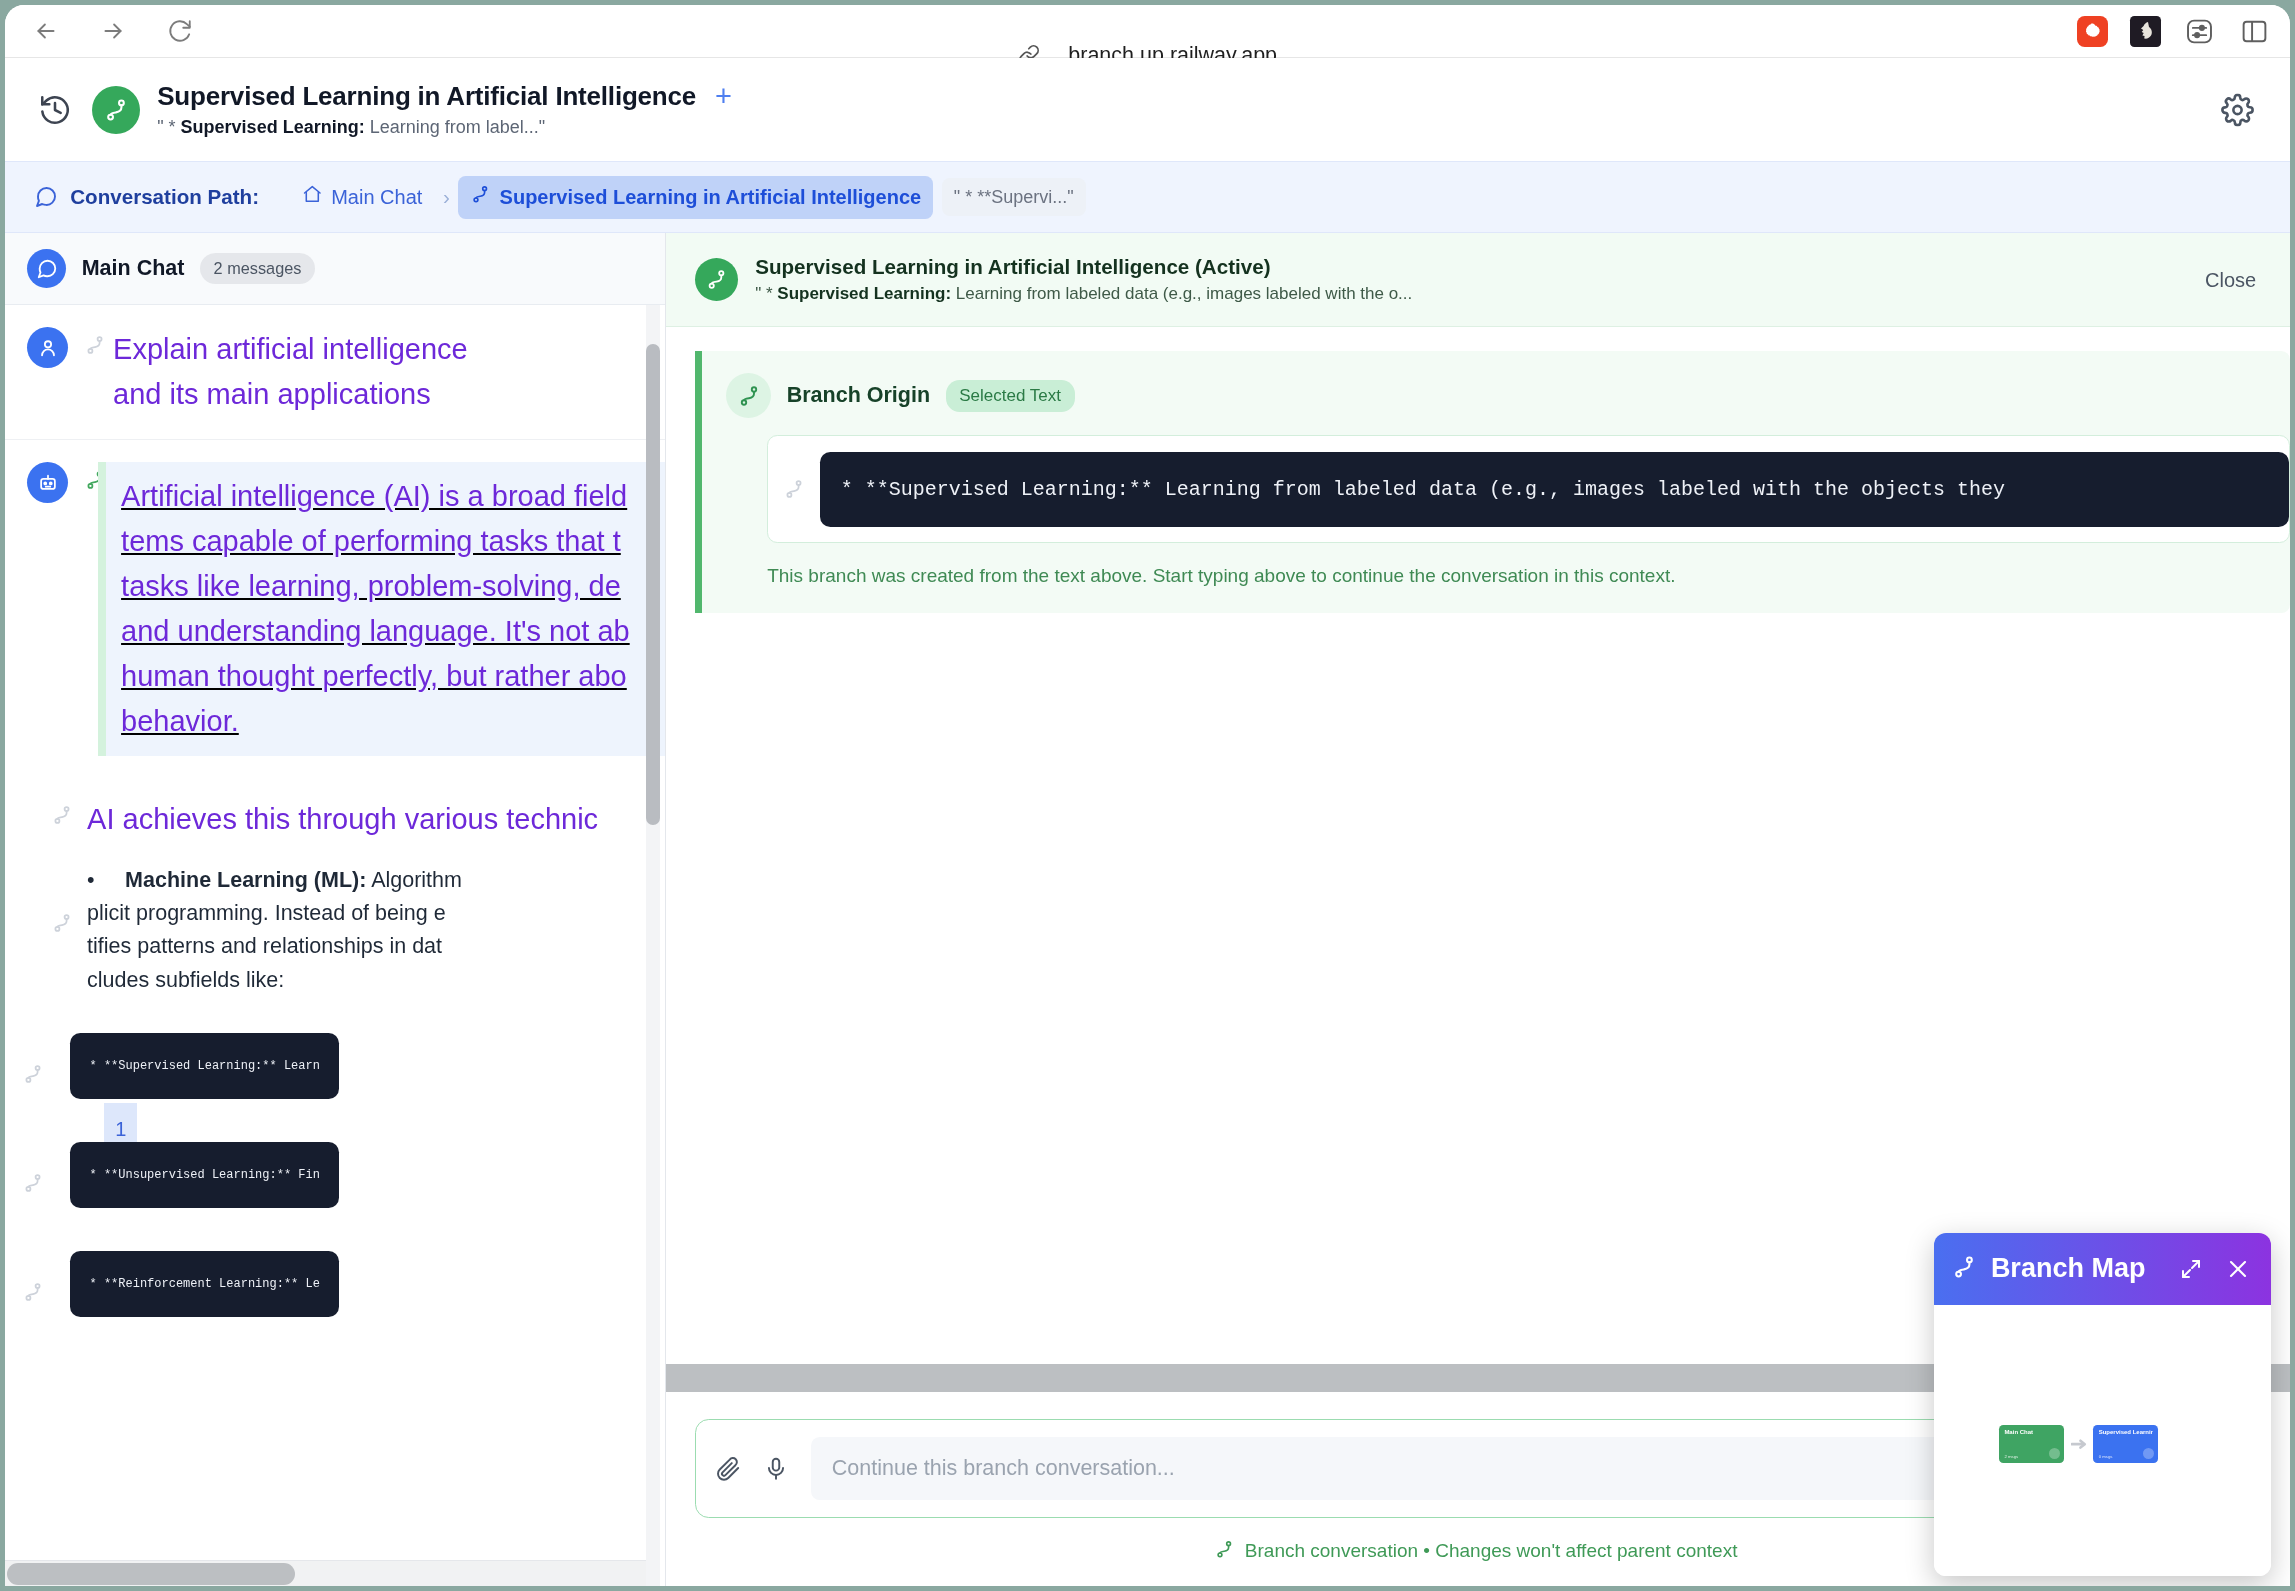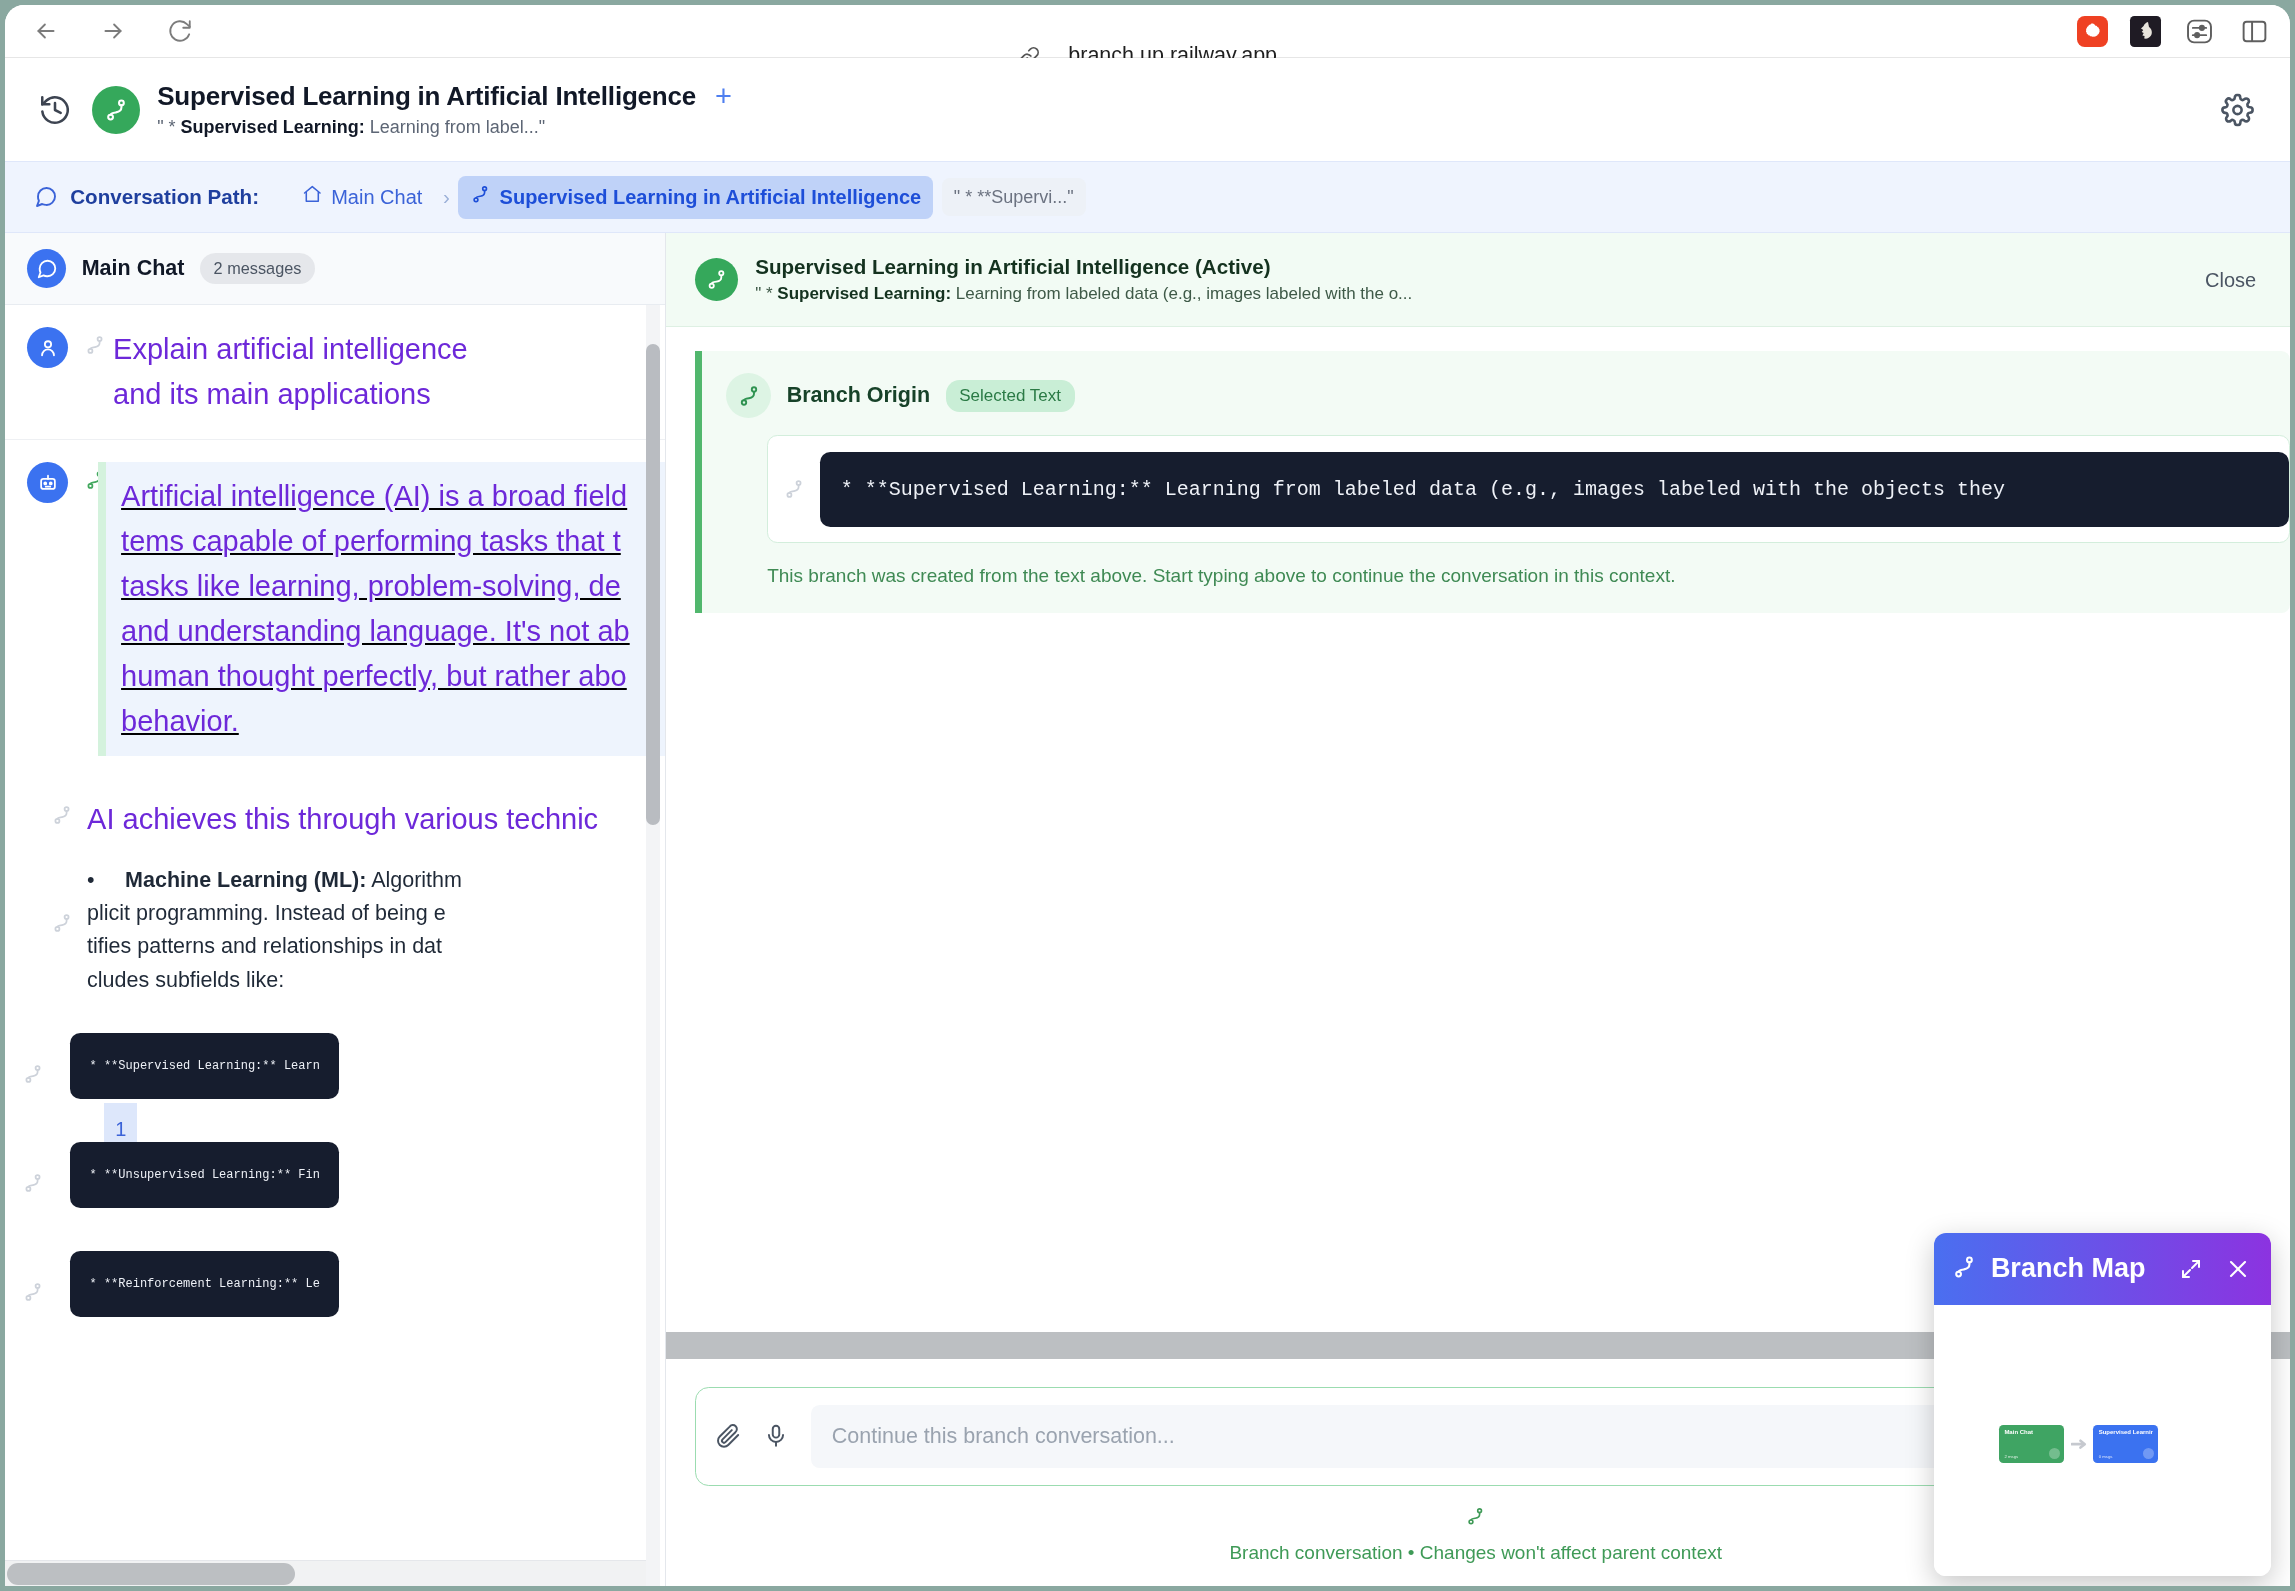--- a/index.html
+++ b/index.html
@@ -36,21 +36,21 @@
     display: flex; align-items: center; justify-content: center;
     color: #7c7c7c;
   }
   .nav-btn svg { display:block; }
   .url-wrap {
     position: absolute; left: 0; right: 0; top: 0; bottom: 0;
     display: flex; align-items: center; justify-content: center;
     pointer-events: none;
   }
   .url-pill {
-    display: flex; align-items: flex-end; gap: 28px;
+    display: flex; align-items: center; gap: 28px;
     font-size: 21.5px; color: #1f1f1f;
     pointer-events: auto;
     margin-top: 48px;
   }
   .link-icon { color:#555; display:flex; }
   .tb-right {
     position: absolute; right: 19px; top: 0; bottom: 0;
     display: flex; align-items: center; gap: 22px;
   }
   .ext-red {
@@ -311,21 +311,21 @@
     flex: 1 1 auto;
     background:#f5f7fa;
     border-radius: 8.6px;
     padding: 19px 20.6px;
     font-size: 21.5px; color:#9aa3af;
   }
   .comp-status {
     text-align:center;
     padding: 20.6px 0 22px 0;
     font-size: 19px; color:#3f9a57;
-    display:flex; align-items:center; justify-content:center; gap: 10.3px; flex-direction: column;
+    display:flex; align-items:center; justify-content:center; gap: 10.3px;
   }
 
   
   .branch-map {
     position: absolute;
     right: 19px; bottom: 10.3px;
     width: 337px; height: 343px;
     background:#fff;
     border-radius: 12px;
     box-shadow: 0 8.6px 29px rgba(0,0,0,0.22);

